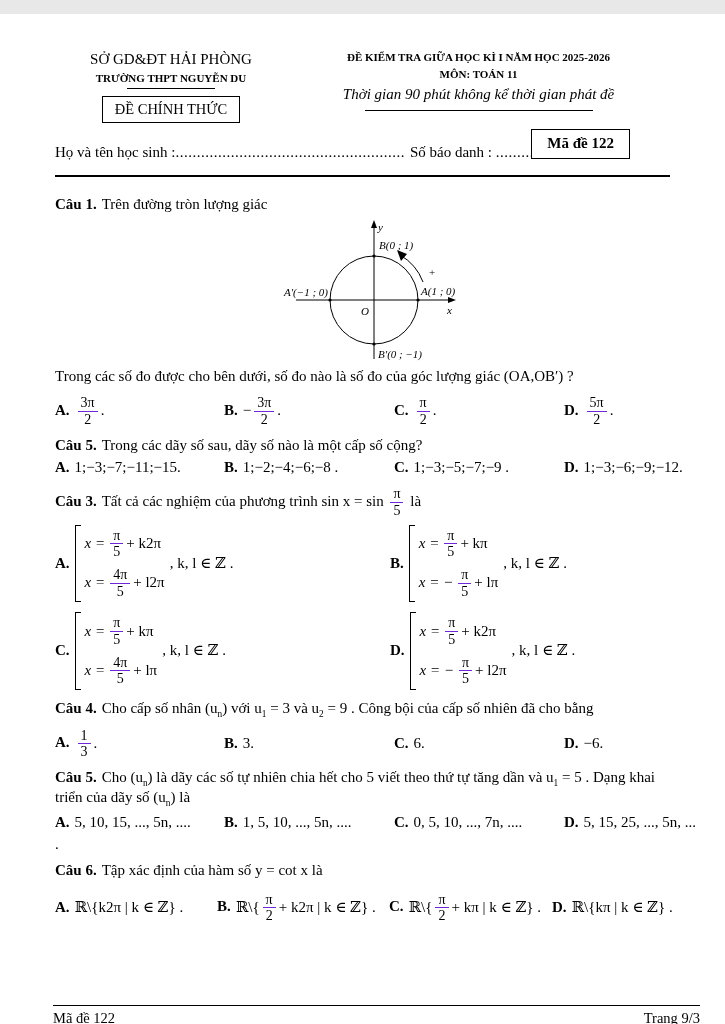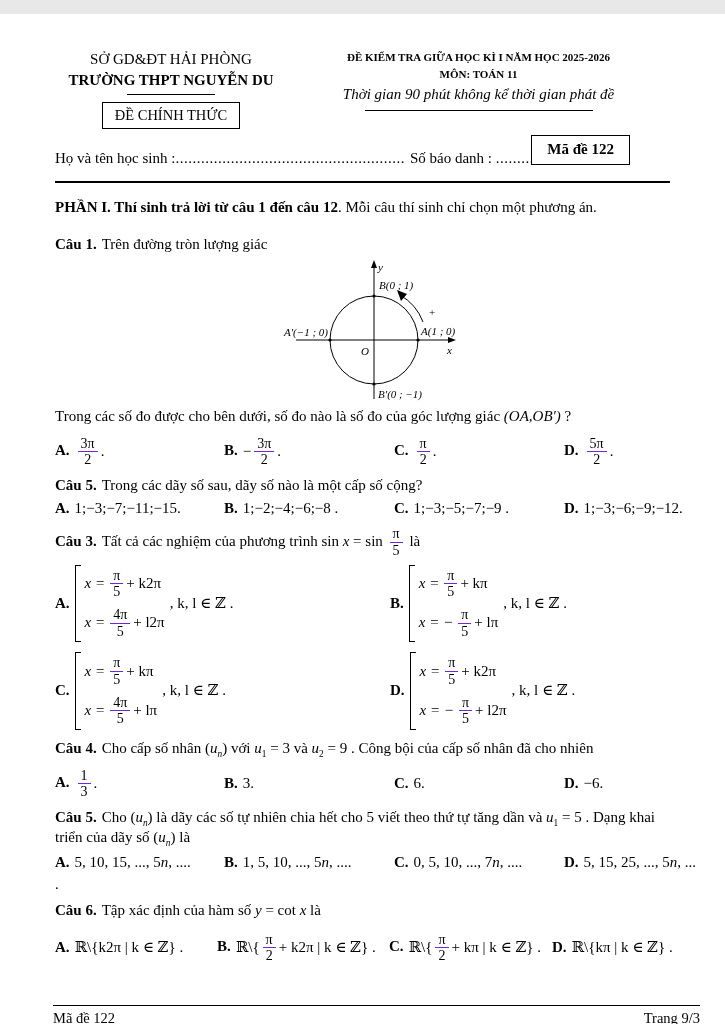--- a/index.html
+++ b/index.html
@@ -2,28 +2,28 @@
 <html><head>
 <meta charset="utf-8">
 <style>
   html,body{margin:0;padding:0;background:#e8e8e8;}
   .page{
     width:725px;height:1024px;margin:14px auto;background:#ffffff;color:#000;
     font-family:"Liberation Serif","DejaVu Serif",serif;font-size:15px;line-height:1.32;
     box-sizing:border-box;padding:36px 55px 16px;position:relative;overflow:hidden;
   }
   .bold{font-weight:bold}
-  .it{font-style:italic}
+  .it{}
   sub{font-size:0.62em;line-height:0;}
   
   .header{display:flex}
   .header-left{width:232px;text-align:center;flex-shrink:0}
   .header-right{flex:1;text-align:center}
   .dept{font-size:15px}
-  .school{font-size:15px;margin-top:1px}
+  .school{font-size:11px;margin-top:1px}
   .school-rule{width:88px;border-top:1.3px solid #000;margin:3px auto 4px}
   .official-box{display:inline-block;border:1.5px solid #000;padding:3px 12px;font-size:14.5px;margin-top:3px}
   .exam-title{font-size:11px;white-space:nowrap}
   .subject{font-size:11px;margin-top:2px}
   .duration{font-style:italic;margin-top:4px;white-space:nowrap}
   .duration-rule{width:228px;border-top:1.3px solid #000;margin:5px auto 0}
   
   .student-row{position:relative;margin-top:20px;white-space:nowrap}
   .dots{letter-spacing:0.5px}
   .idlabel{margin-left:5px}
@@ -80,23 +80,20 @@
     </div>
   </div>
 
   <div class="student-row">
     <span>Họ và tên học sinh :</span><span class="dots">......................................................</span><span class="idlabel">Số báo danh :</span> <span class="dots">.............</span>
     <div class="code-box">Mã đề 122</div>
   </div>
 
   <div class="rule-main"></div>
 
-  <div class="part1">
-    <span class="bold">PHẦN I. Thí sinh trả lời từ câu 1 đến câu 12</span><span>. Mỗi câu thí sinh chỉ chọn một phương án.</span>
-  </div>
 
   <div class="q-intro">
     <span class="qlabel">Câu 1.</span><span>Trên đường tròn lượng giác</span>
   </div>
 
   <div class="diagram-wrap">
     <svg viewBox="-8 0 220 142" width="220" height="142">
       <line x1="83" y1="6" x2="83" y2="140"></line>
       <polygon points="83,1 80,9 86,9"></polygon>
       <line x1="5" y1="81" x2="160" y2="81"></line>
@@ -250,21 +247,21 @@
               <span class="fden">5</span>
             </span>
             <span>+ l2π</span>
           </div>
       </div>
       <span class="sys-tail">, k, l ∈ ℤ .</span>
     </div>
   </div>
 
   <div style="margin-top:9px">
-    <span class="qlabel">Câu 4.</span><span><span>Cho cấp số nhân </span><span>(</span><span class="it">u</span><sub class="it">n</sub><span>)</span><span> với </span><span class="it">u</span><sub>1</sub><span> = 3 và </span><span class="it">u</span><sub>2</sub><span> = 9</span><span> . Công bội của cấp số nhân đã cho nhiên</span></span>
+    <span class="qlabel">Câu 4.</span><span><span>Cho cấp số nhân </span><span>(</span><span class="it">u</span><sub class="it">n</sub><span>)</span><span> với </span><span class="it">u</span><sub>1</sub><span> = 3 và </span><span class="it">u</span><sub>2</sub><span> = 9</span><span> . Công bội của cấp số nhiên đã cho bằng</span></span>
   </div>
   <div class="row4 ans-frac-row">
     <div class="ans">
       <span class="ans-label">A.</span><span class="frac">
           <span class="fnum">1</span>
           <span class="fden">3</span>
         </span><span>.</span>
     </div>
     <div class="ans"><span class="ans-label">B.</span><span>3.</span></div>
     <div class="ans"><span class="ans-label">C.</span><span>6.</span></div>

